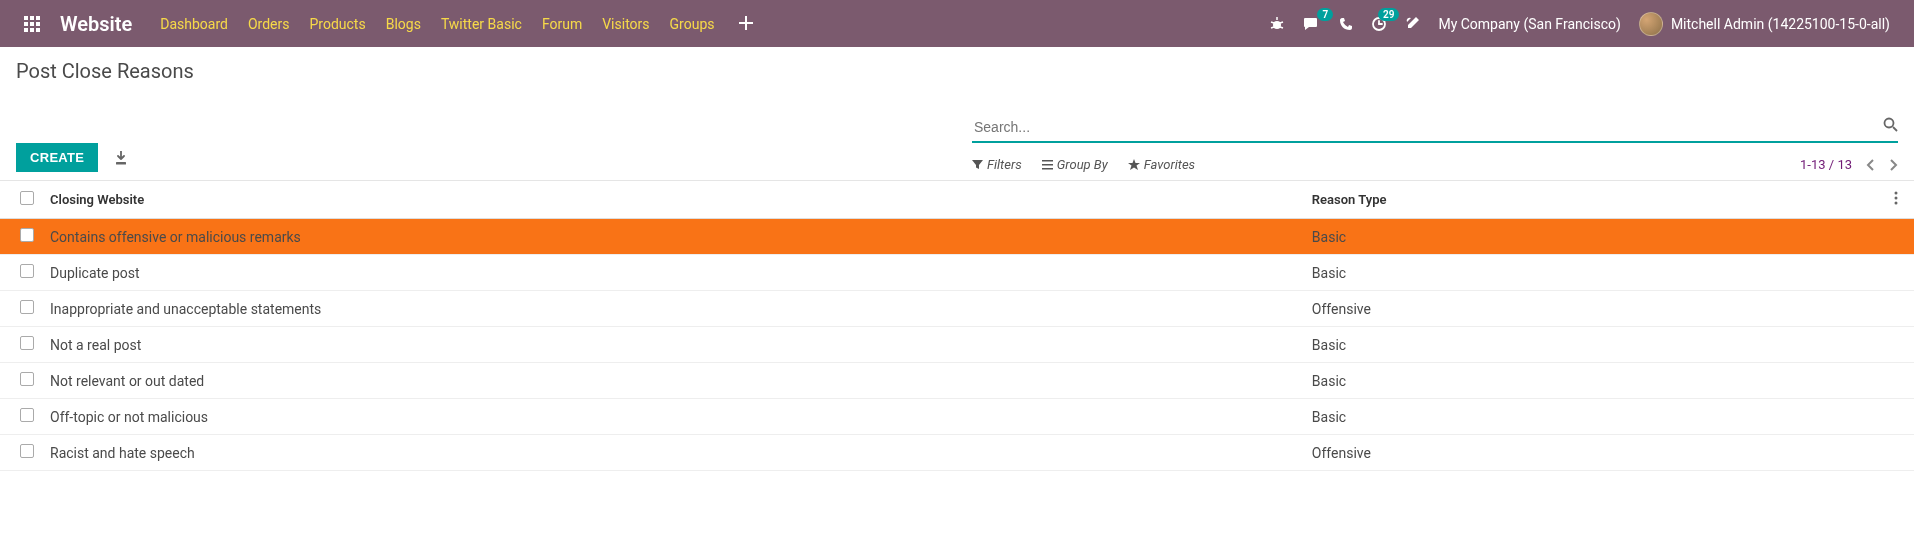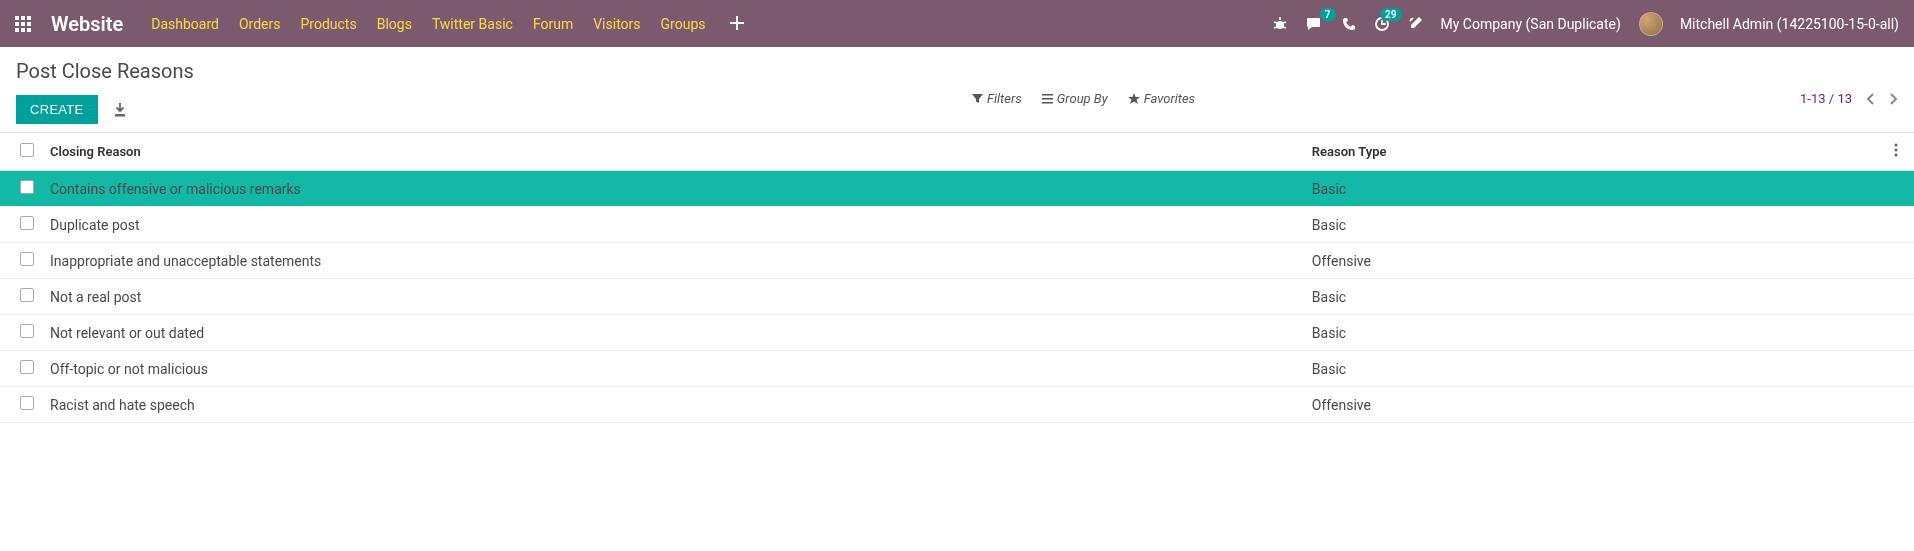--- a/index.html
+++ b/index.html
@@ -4,21 +4,21 @@
   <style>
     * { box-sizing: border-box; margin: 0; padding: 0; }
     body { font-family: -apple-system, BlinkMacSystemFont, "Segoe UI", Roboto, Helvetica, Arial, sans-serif; font-size: 14px; color: #333; background: #fff; }
     
     .navbar {
       background: #7b5a6e;
       color: #fff;
       height: 47px;
       display: flex;
       align-items: center;
-      padding: 0 15px;
+      padding: 0 24px;
       justify-content: space-between;
     }
     .nav-left { display: flex; align-items: center; gap: 20px; flex: 1; }
     .nav-right { display: flex; align-items: center; gap: 18px; }
     .apps-icon { cursor: pointer; display: inline-flex; }
     .brand { font-size: 20px; font-weight: 600; margin-right: 8px; }
     .nav-link { color: #fde047; cursor: pointer; font-size: 14px; opacity: 0.95; }
     .nav-plus { font-size: 18px; cursor: pointer; padding: 0 4px; }
     .nav-icon { position: relative; cursor: pointer; display: inline-flex; align-items: center; }
     .badge {
@@ -28,37 +28,38 @@
       background: #00a09d;
       color: #fff;
       font-size: 10px;
       font-weight: 600;
       padding: 1px 5px;
       border-radius: 9px;
       min-width: 16px;
       text-align: center;
     }
     .company { font-size: 14px; cursor: pointer; }
-    .user-area { display: flex; align-items: center; gap: 17px; cursor: pointer; }
+    .user-area { display: flex; align-items: center; gap: 8px; cursor: pointer; }
     .avatar { width: 24px; height: 24px; border-radius: 50%; background: radial-gradient(circle at 30% 30%, #d4a574, #8b6f47); border: 1px solid rgba(255,255,255,0.3); }
     
     .control-panel { padding: 12px 16px 8px; border-bottom: 1px solid #e5e5e5; }
-    .cp-top { display: flex; align-items: center; gap: 30px; }
+    .cp-top { display: flex; align-items: flex-end; gap: 30px; }
     .cp-left { flex: 1; }
     .cp-right { flex: 1; }
     .page-title { font-size: 20px; font-weight: 400; color: #4a4a4a; margin-bottom: 12px; }
     .btn-create {
       background: #00a09d;
       color: #fff;
       border: none;
       padding: 7px 14px;
       font-size: 13px;
-      font-weight: 400;
+      font-weight: 700;
       cursor: pointer;
       letter-spacing: 0.3px;
+      margin-top: 48px;
     }
     .export-icon { display: inline-flex; margin-left: 12px; color: #666; cursor: pointer; vertical-align: middle; }
     .search-wrap { position: relative; border-bottom: 2px solid #00a09d; display: flex; align-items: center; }
     .search-input {
       flex: 1;
       border: none;
       outline: none;
       padding: 6px 30px 6px 2px;
       font-size: 14px;
       background: transparent;
@@ -81,21 +82,21 @@
       background: #fff;
     }
     .list-table th.chk-col, .list-table td.chk-col { width: 36px; padding-left: 20px; }
     .list-table th.opt-col, .list-table td.opt-col { width: 36px; text-align: center; }
     .list-table tbody td {
       padding: 9px 8px;
       border-bottom: 1px solid #eee;
       color: #4a4a4a;
       font-size: 14px;
     }
-    .list-table tbody tr.highlight { background: #14b8a6; }
+    .list-table tbody tr.highlight { background: #f97316; }
     .chk { width: 14px; height: 14px; border: 1px solid #aaa; border-radius: 2px; background: #fff; display: inline-block; cursor: pointer; }
     .kebab { cursor: pointer; color: #666; display: inline-flex; }
   </style>
 </head>
 <body>
 
 <div class="navbar">
   <div class="nav-left">
     <span class="apps-icon">
       <svg width="16" height="16" viewBox="0 0 16 16" fill="#fff">
@@ -154,41 +155,50 @@
           <line x1="8" y1="8" x2="8" y2="5" stroke="#fff" stroke-width="1.8" stroke-linecap="round"></line>
           <line x1="8" y1="8" x2="11" y2="8" stroke="#fff" stroke-width="1.8" stroke-linecap="round"></line>
         </svg>
       <span class="badge">29</span>
     </span>
     <span class="nav-icon">
       <svg width="15" height="15" viewBox="0 0 15 15" fill="#fff">
           <path d="M11 1 L14 4 L6 12 L3 12 L3 9 Z M2 6 A3 3 0 0 1 6 2 L4 4 Z"></path>
         </svg>
     </span>
-    <span class="company">My Company (San Duplicate)</span>
+    <span class="company">My Company (San Francisco)</span>
     <div class="user-area">
       <span class="avatar"></span>
       <span>Mitchell Admin (14225100-15-0-all)</span>
     </div>
   </div>
 </div>
 
 <div class="control-panel">
   <div class="cp-top">
     <div class="cp-left">
       <div class="page-title">Post Close Reasons</div>
       <button class="btn-create">CREATE</button>
       <span class="export-icon">
         <svg width="14" height="14" viewBox="0 0 14 14" fill="#666">
             <path d="M7 0 L7 8 M4 5 L7 8 L10 5" stroke="#666" stroke-width="1.8" fill="none" stroke-linecap="round" stroke-linejoin="round"></path>
             <rect x="2" y="11" width="10" height="2.5" rx="0.5"></rect>
           </svg>
       </span>
     </div>
     <div class="cp-right">
+      <div class="search-wrap">
+        <input class="search-input" placeholder="Search..." style="">
+        <span class="search-btn">
+          <svg width="15" height="15" viewBox="0 0 15 15" fill="none" stroke="#666" stroke-width="1.8">
+              <circle cx="6" cy="6" r="4.5"></circle>
+              <line x1="10" y1="10" x2="14" y2="14"></line>
+            </svg>
+        </span>
+      </div>
       <div class="cp-bottom-right">
         <span class="filter-item">
           <svg width="11" height="11" viewBox="0 0 11 11" fill="#555">
               <path d="M0 1 h11 L7 6 v4 l-3 -1.5 V6 Z"></path>
             </svg>
           <span>Filters</span>
         </span>
         <span class="filter-item">
           <svg width="11" height="11" viewBox="0 0 11 11" fill="#555">
               <rect x="0" y="1" width="11" height="1.5"></rect>
@@ -218,21 +228,21 @@
         </div>
       </div>
     </div>
   </div>
 </div>
 
 <table class="list-table">
   <thead>
     <tr>
       <th class="chk-col"><span class="chk"></span></th>
-      <th>Closing Reason</th>
+      <th>Closing Website</th>
       <th style="width:30%">Reason Type</th>
       <th class="opt-col">
         <span class="kebab">
           <svg width="4" height="14" viewBox="0 0 4 14" fill="#666">
               <circle cx="2" cy="2" r="1.5"></circle>
               <circle cx="2" cy="7" r="1.5"></circle>
               <circle cx="2" cy="12" r="1.5"></circle>
             </svg>
         </span>
       </th>

